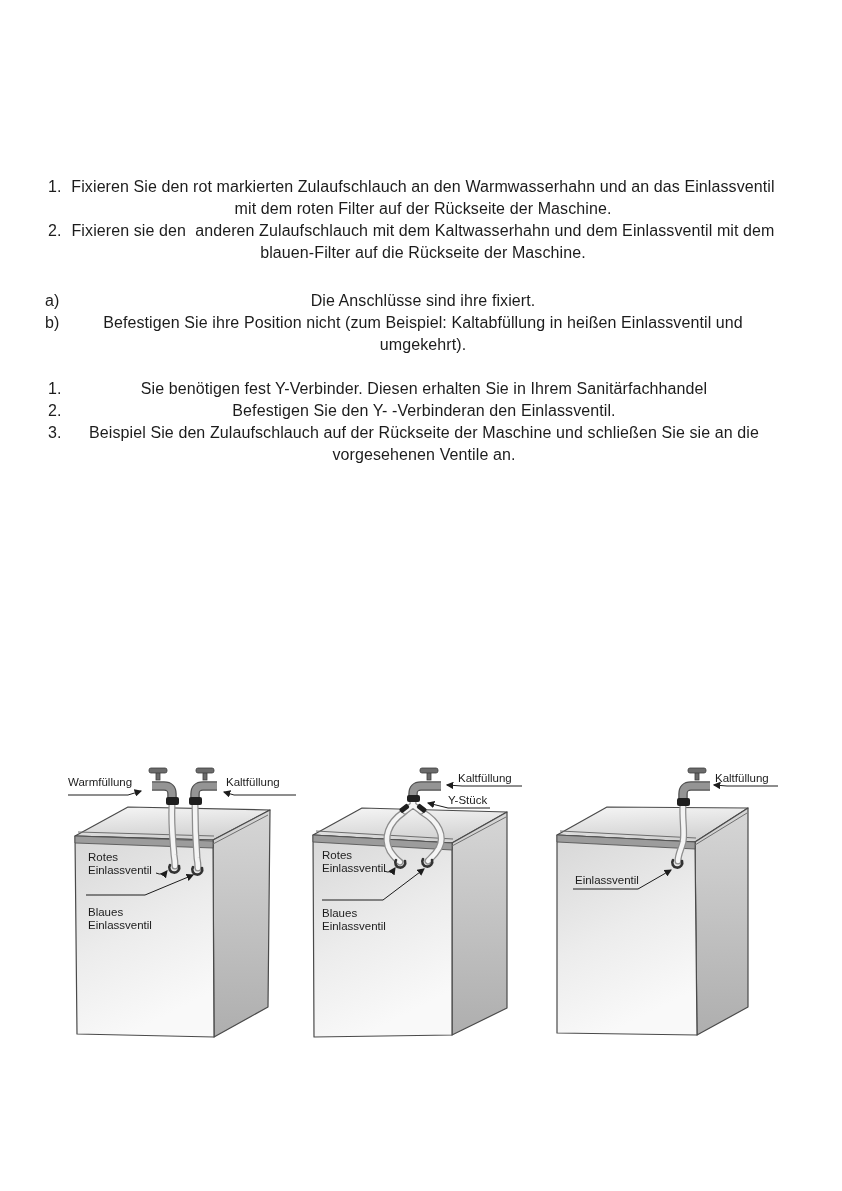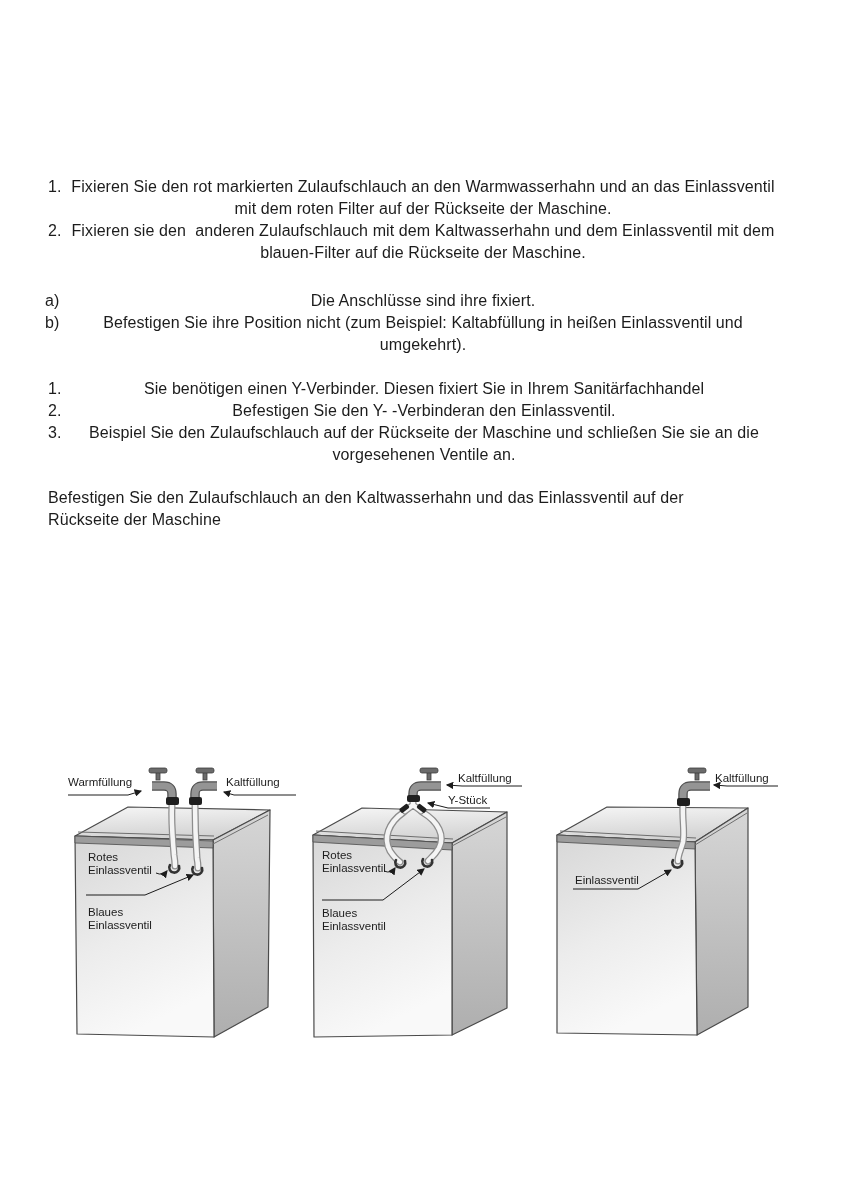--- a/index.html
+++ b/index.html
@@ -63,33 +63,32 @@
     </div>
     <div class="li li-ab">
       <span class="n">b)</span>
       <span class="t">Befestigen Sie ihre Position nicht (zum Beispiel: Kaltabfüllung in heißen Einlassventil und umgekehrt).</span>
     </div>
   </div>
 
   <div class="tblock" style="top:378px;left:48px;width:732px;">
     <div class="li">
       <span class="n">1.</span>
-      <span class="t">Sie benötigen einen Y-Verbinder. Diesen fixiert Sie in Ihrem Sanitärfachhandel</span>
+      <span class="t">Sie benötigen fest Y-Verbinder. Diesen erhalten Sie in Ihrem Sanitärfachhandel</span>
     </div>
     <div class="li">
       <span class="n">2.</span>
       <span class="t">Befestigen Sie den Y- -Verbinderan den Einlassventil.</span>
     </div>
     <div class="li">
       <span class="n">3.</span>
       <span class="t">Beispiel Sie den Zulaufschlauch auf der Rückseite der Maschine und schließen Sie sie an die vorgesehenen Ventile an.</span>
     </div>
   </div>
 
-  <div class="tblock para" style="top:487px;left:48px;width:700px;">Befestigen Sie den Zulaufschlauch an den Kaltwasserhahn und das Einlassventil auf der Rückseite der Maschine</div>
 
   <svg class="machine" style="left:50px;" viewBox="0 0 260 310">
     <defs>
       <linearGradient id="gFront" x1="0" y1="0" x2="0.35" y2="1">
         <stop offset="0" stop-color="#d7d7d7"></stop>
           <stop offset="0.55" stop-color="#ececec"></stop>
           <stop offset="1" stop-color="#f9f9f9"></stop>
       </linearGradient>
       <linearGradient id="gTop" x1="0" y1="0" x2="0.25" y2="1">
         <stop offset="0" stop-color="#f6f6f6"></stop>

